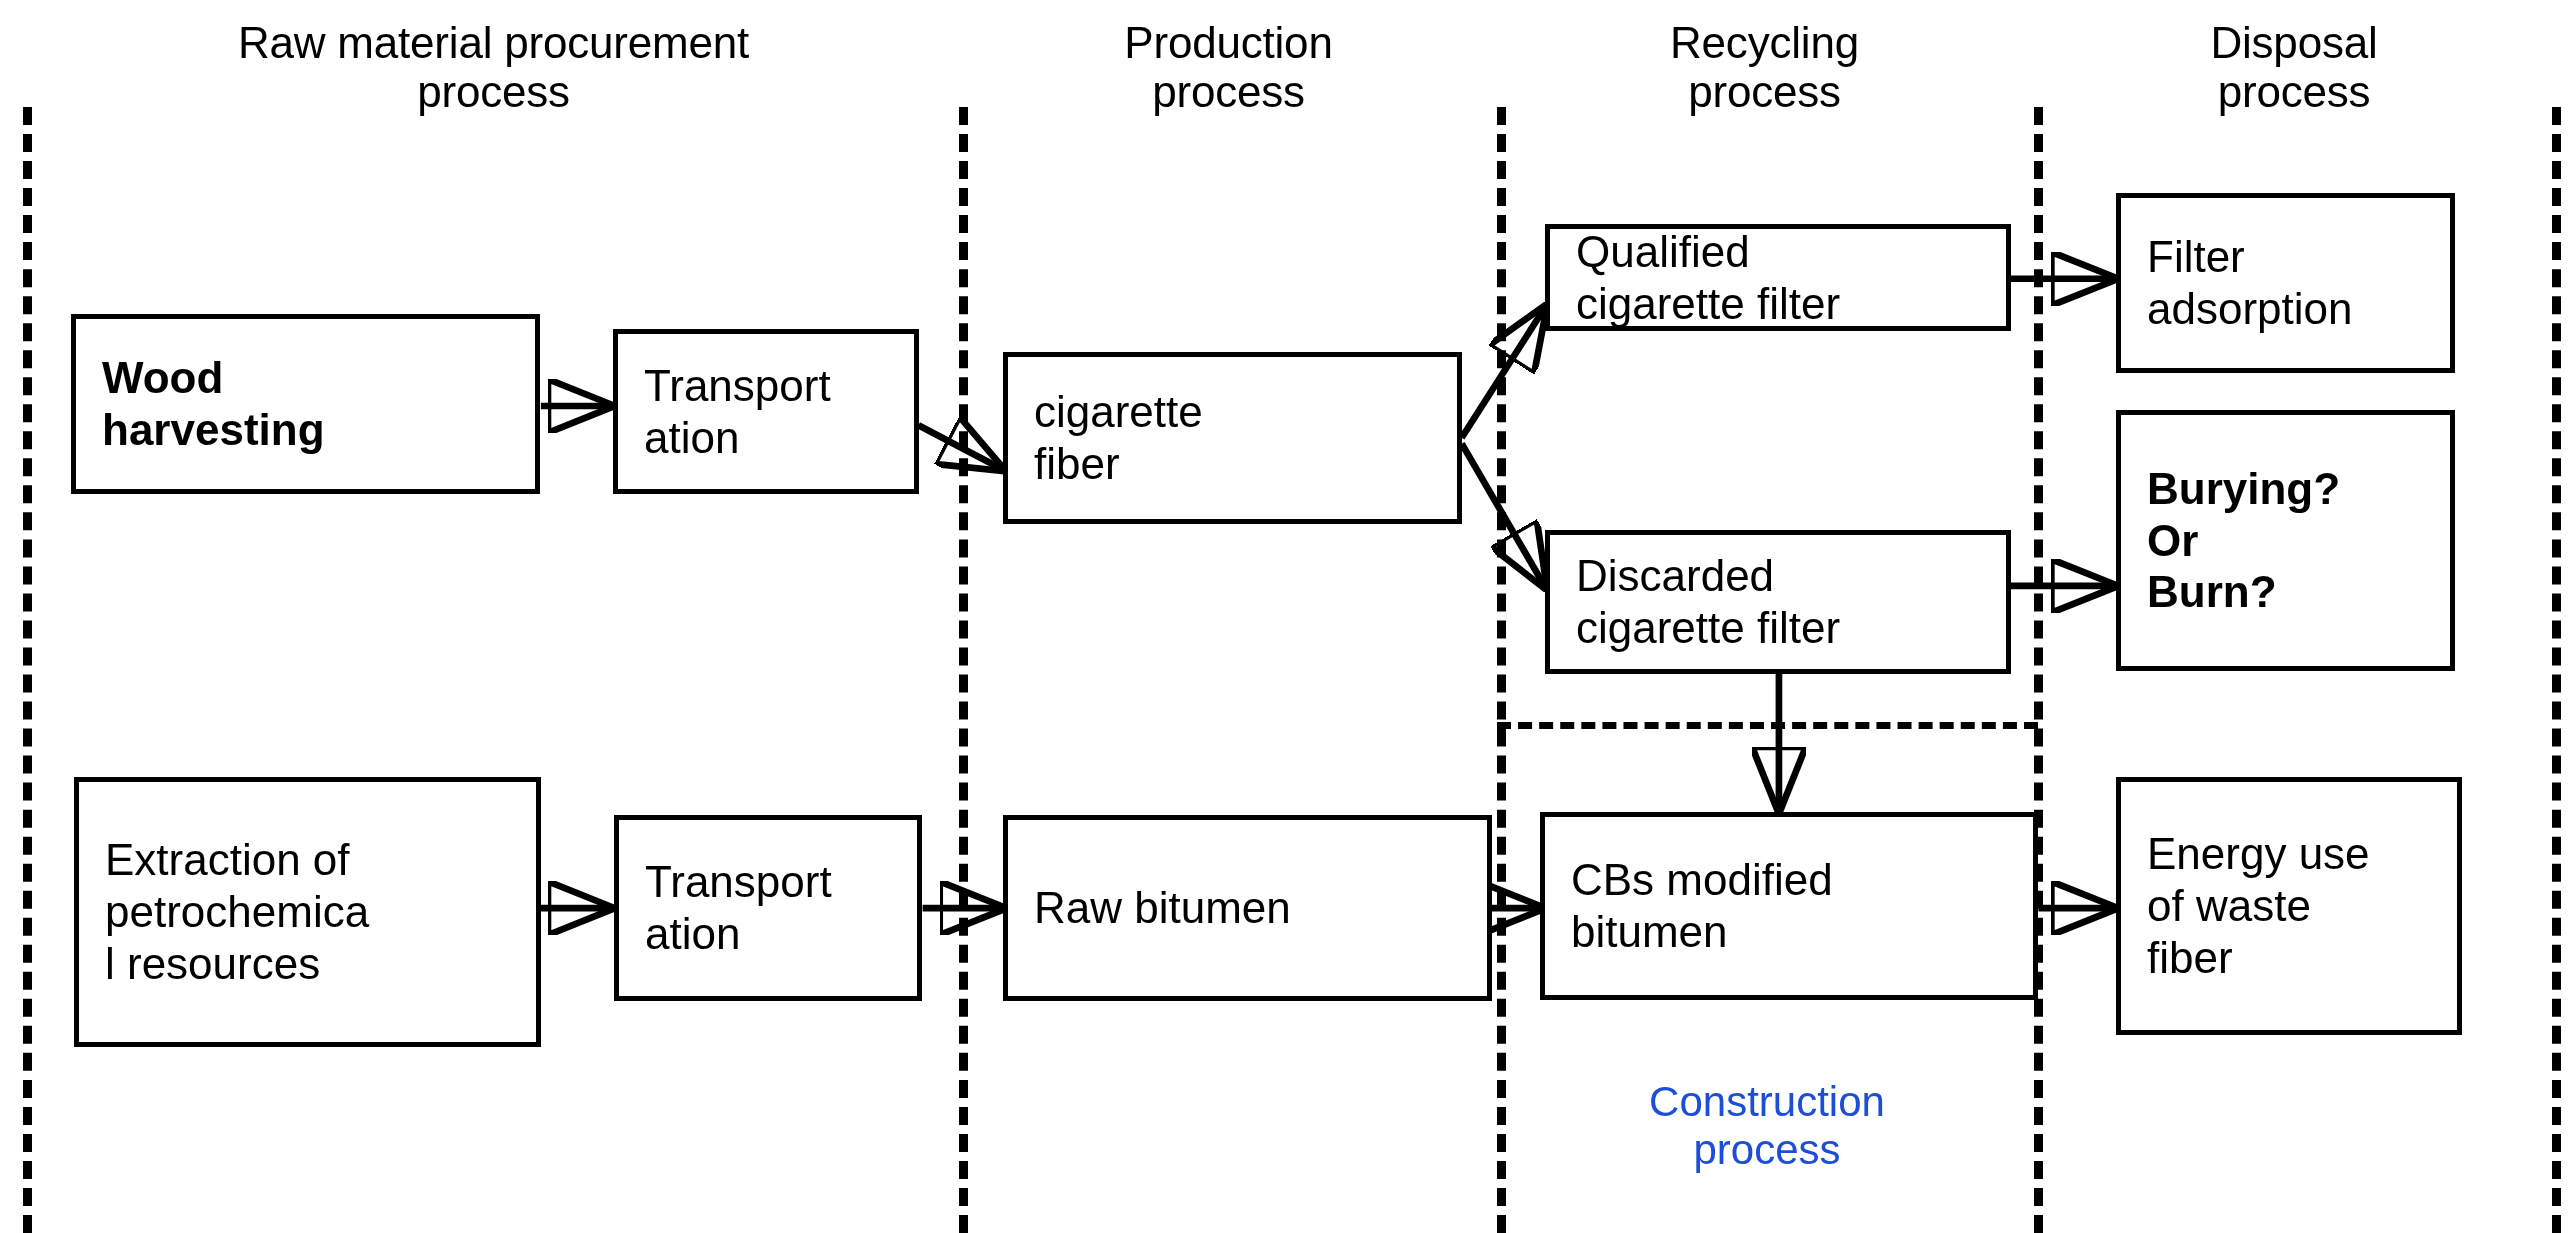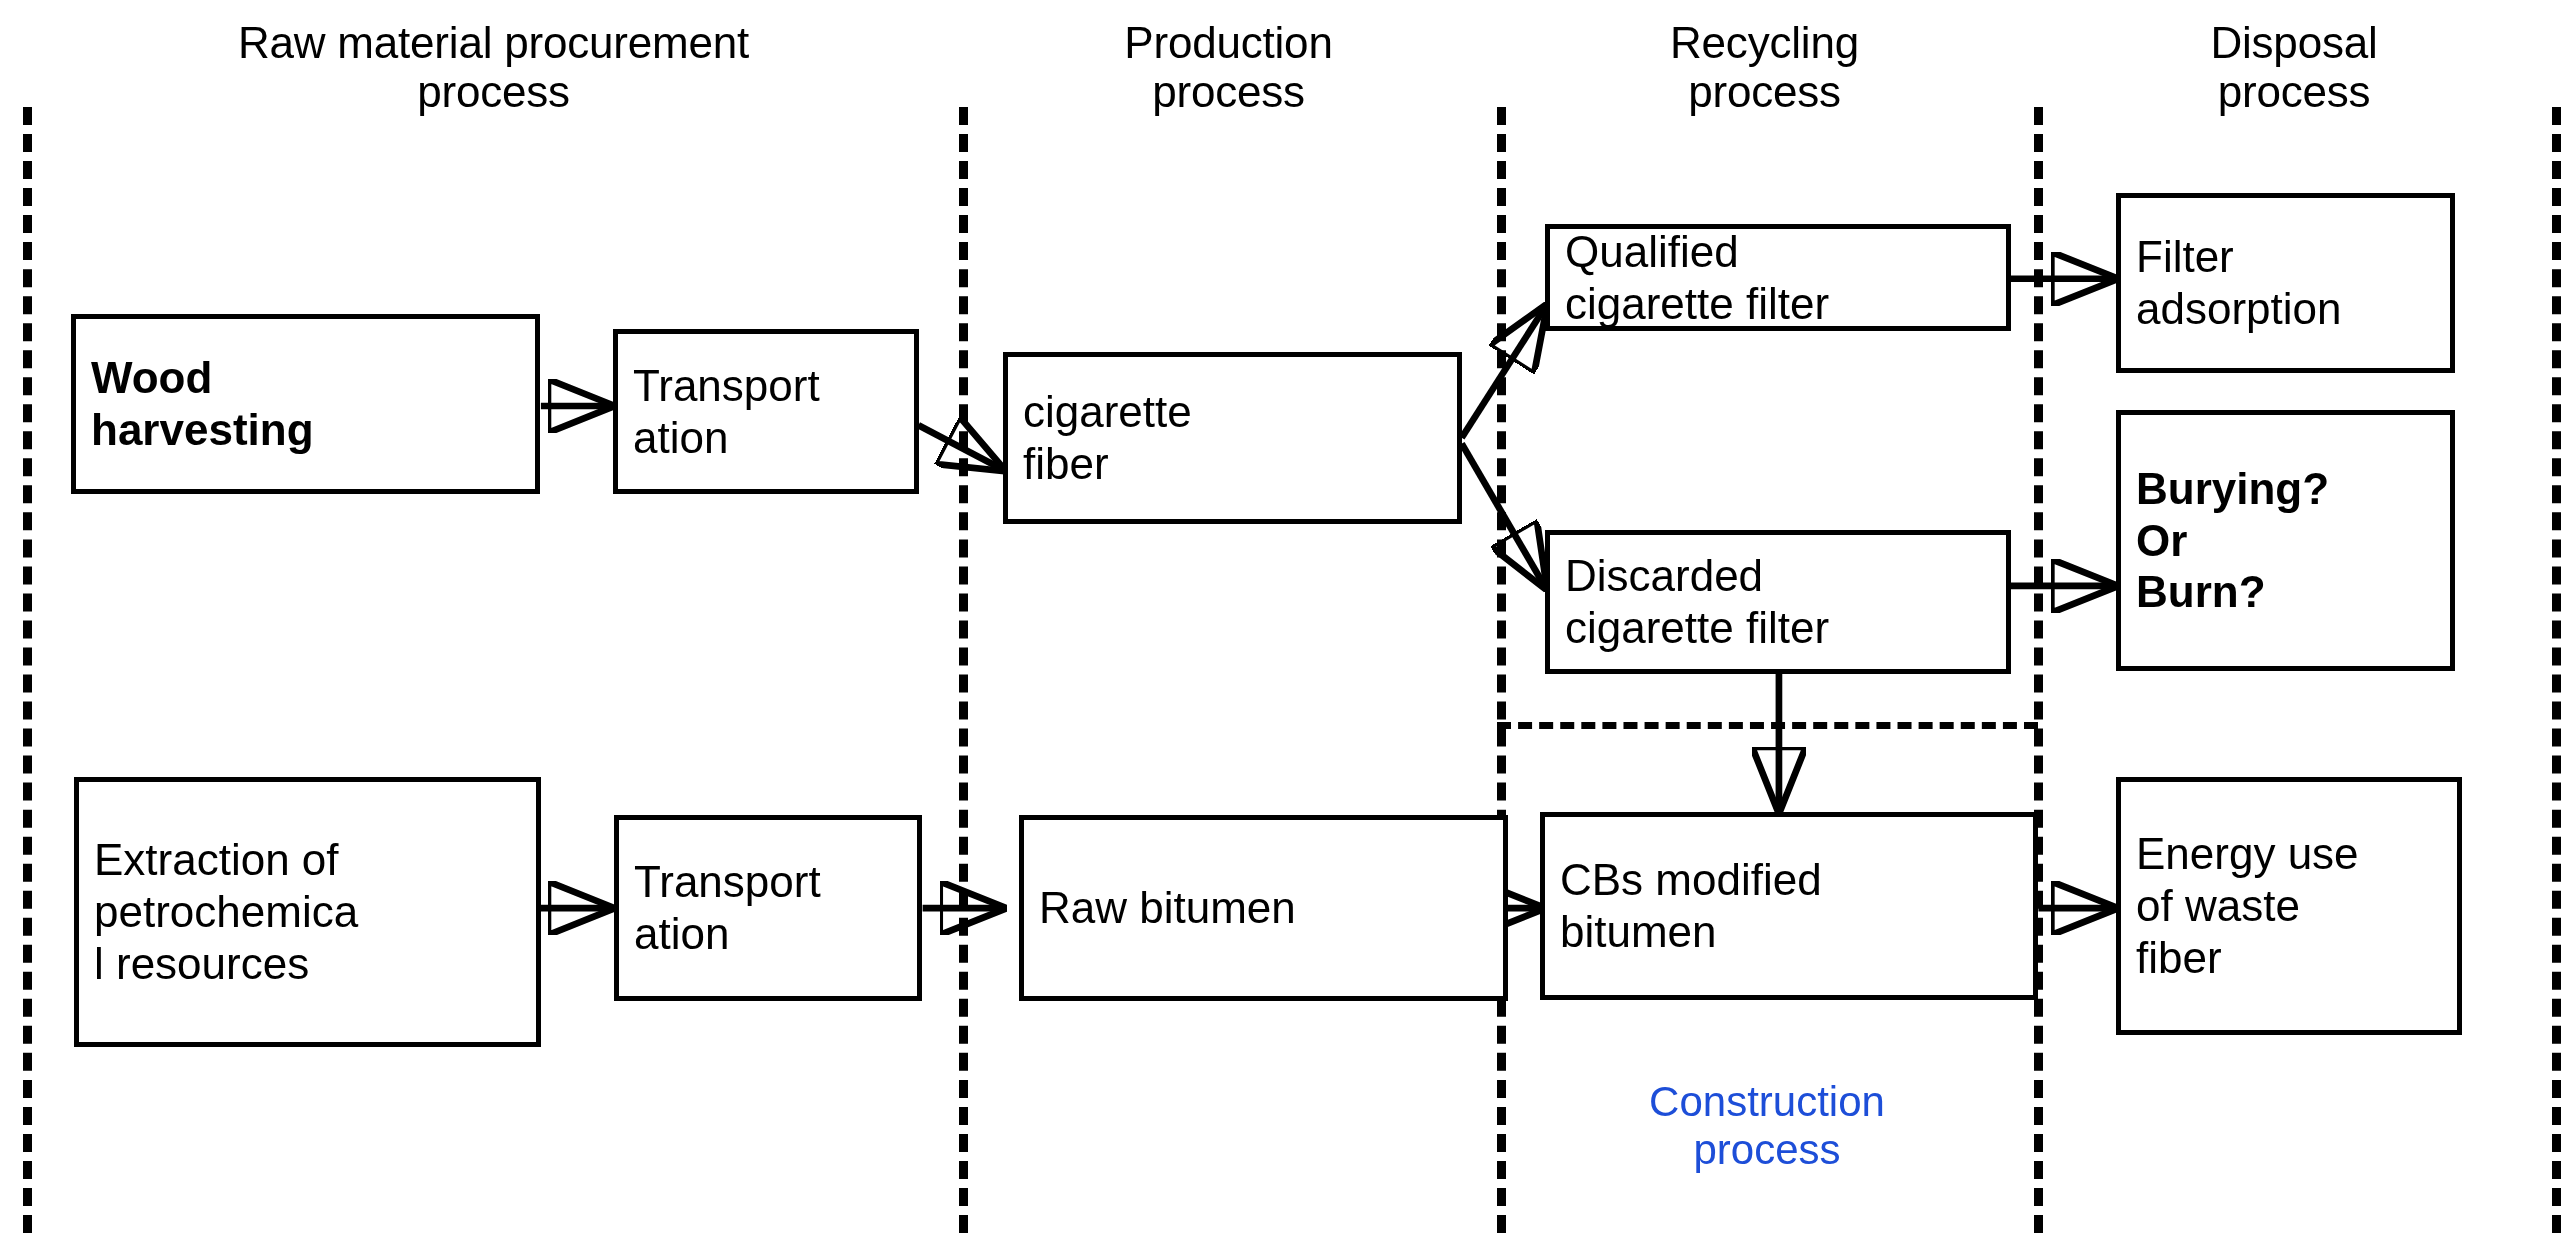--- a/index.html
+++ b/index.html
@@ -42,21 +42,21 @@
 
   
   .pbox {
     position: absolute;
     box-sizing: border-box;
     border: 5.9px solid #000000;
     background: #ffffff;
     display: flex;
     align-items: center;
     justify-content: flex-start;
-    padding: 0 15px;
+    padding: 0 26px;
     font-size: 44px;
     line-height: 1.18;
     color: #000000;
     white-space: pre-line;
     overflow: hidden;
   }
 
   
   .construction-box {
     position: absolute;
@@ -160,21 +160,21 @@
 Or
 Burn?</div>
 
   <div class="pbox" style="left:74px;  top:777px;  width:467px; height:270px;">Extraction of
 petrochemica
 l resources</div>
 
   <div class="pbox" style="left:614px; top:815px;  width:308px; height:186px;">Transport
 ation</div>
 
-  <div class="pbox" style="left:1003px;top:815px;  width:489px; height:186px;margin-left:16px;">Raw bitumen</div>
+  <div class="pbox" style="left:1003px;top:815px;  width:489px; height:186px;">Raw bitumen</div>
 
   <div class="pbox" style="left:1540px;top:812px;  width:498px; height:188px;">CBs modified
 bitumen</div>
 
   <div class="pbox" style="left:2116px;top:777px;  width:346px; height:258px;">Energy use
 of waste
 fiber</div>
 
 </div>
 

